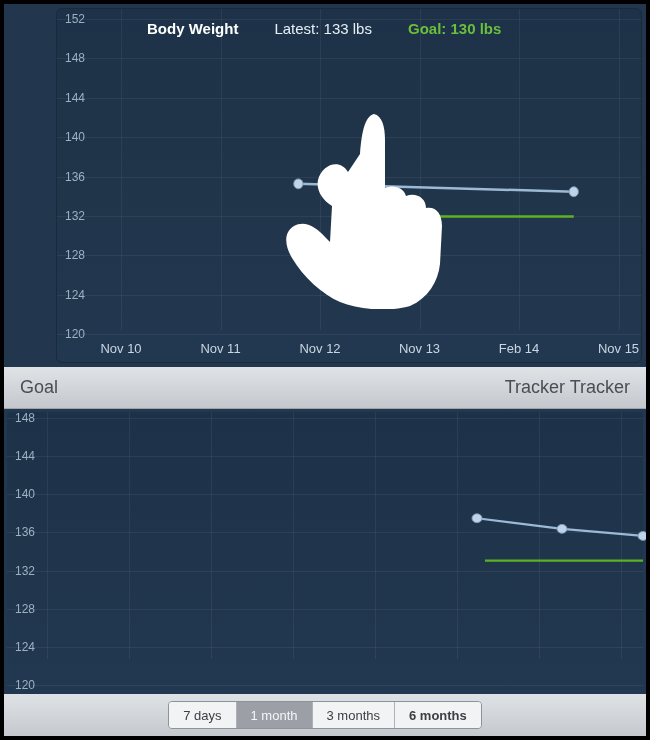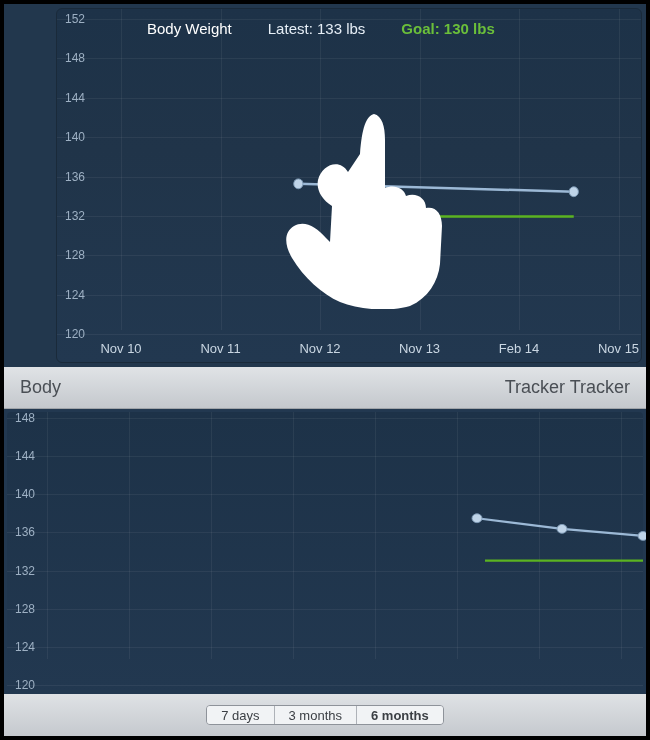--- a/index.html
+++ b/index.html
@@ -8,37 +8,37 @@
 
   
   .panel-top { position: relative; width: 100%; height: 363px; background: #22374d; overflow: hidden; }
   .panel-top-inner { position: absolute; inset: 4px; border: 1px solid #1a2a3a; border-radius: 6px; background: linear-gradient(to bottom, #1d3248, #203449 40%, #223850); margin-left: 48px; }
   .grid-v, .grid-h { position: absolute; background: rgba(255,255,255,0.06); }
   .grid-v { width: 1px; top: 0; bottom: 32px; }
   .grid-h { height: 1px; left: 0; right: 0; }
   .ytick { position: absolute; left: 8px; font-size: 12px; color: #9db0c3; transform: translateY(-50%); }
   .xtick { position: absolute; bottom: 6px; font-size: 13px; color: #c9d6e2; transform: translateX(-50%); white-space: nowrap; }
   .header { position: absolute; top: 6px; left: 0; right: 0; height: 26px; display: flex; align-items: center; gap: 36px; padding-left: 90px; font-size: 15px; }
-  .title-bw { color: #fff; font-weight: 400; }
+  .title-bw { color: #fff; font-weight: 700; }
   .latest { color: #e6eef6; }
   .goal { color: #6bbf3a; font-weight: 600; }
   svg.plot { position: absolute; left: 0; top: 0; width: 100%; height: calc(100% - 32px); overflow: visible; }
   .data-line { stroke: #9cb9d6; stroke-width: 2.5; fill: none; }
   .data-pt { fill: #bfd4e8; stroke: #7f9bb7; stroke-width: 1; }
   .goal-line { stroke: #5bb321; stroke-width: 2.5; fill: none; }
   .hand { position: absolute; left: 225px; top: 105px; width: 160px; height: 195px; pointer-events: none; }
 
   
   .panel-bot { position: relative; width: 100%; height: calc(100% - 363px); background: #c8ccd1; }
   .toolbar { position: relative; height: 42px; background: linear-gradient(to bottom, #e0e3e6, #c4c8cd); border-bottom: 1px solid #a0a4a9; display: flex; align-items: center; justify-content: space-between; padding: 0 16px; font-size: 18px; color: #4a4f55; }
   .toolbar span { cursor: pointer; }
   .chart2-wrap { position: relative; height: 285px; margin: 0; background: #223850; overflow: hidden; }
   .chart2-inner { position: absolute; inset: 3px; background: linear-gradient(to bottom, #1d3248, #223850); border-radius: 4px; }
   .segbar { position: relative; height: 42px; background: linear-gradient(to bottom, #dfe2e5, #c5c9ce); display: flex; align-items: center; justify-content: center; }
-  .segctrl { display: flex; border: 1px solid #8e939a; border-radius: 4px; overflow: hidden; height: 20px; }
+  .segctrl { display: flex; border: 1px solid #8e939a; border-radius: 4px; overflow: hidden; height: 28px; }
   .seg { padding: 0 14px; font-size: 13px; color: #3b3f44; background: #f1f3f5; display: flex; align-items: center; border-right: 1px solid #aeb2b8; cursor: pointer; }
   .seg:last-child { border-right: none; font-weight: bold; }
   .seg.sel { background: #9ca0a6; color: #f4f6f8; }
 </style>
 </head>
 <body>
 
 <div class="frame">
 
   <div class="panel-top">
@@ -115,21 +115,21 @@
           C 40 50 58 44 66 58
           L 78 40
           C 80 14 84 2 92 0 Z"></path>
       </svg>
     </div>
   </div>
 
   <div class="panel-bot">
 
     <div class="toolbar">
-      <span>Body</span>
+      <span>Goal</span>
       <span>Tracker Tracker</span>
     </div>
 
     <div class="chart2-wrap">
       <div class="chart2-inner">
         <div id="bot-y-host">
             <div class="grid-h" style="top: 6px;"></div>
             <div class="ytick" style="top: 6px;">148</div>
             <div class="grid-h" style="top: 44.1429px;"></div>
             <div class="ytick" style="top: 44.1429px;">144</div>
@@ -162,19 +162,20 @@
           <circle class="data-pt" cx="555" cy="132" r="5"></circle>
           <circle class="data-pt" cx="636" cy="140" r="5"></circle>
           <line class="goal-line" x1="478" y1="168" x2="636" y2="168"></line>
         </svg>
       </div>
     </div>
 
     <div class="segbar">
       <div class="segctrl" id="segctrl">
           <div class="seg">7 days</div>
+          <div class="seg sel">1 month</div>
           <div class="seg">3 months</div>
           <div class="seg">6 months</div>
         </div>
     </div>
   </div>
 
 </div>
 
 </body></html>

